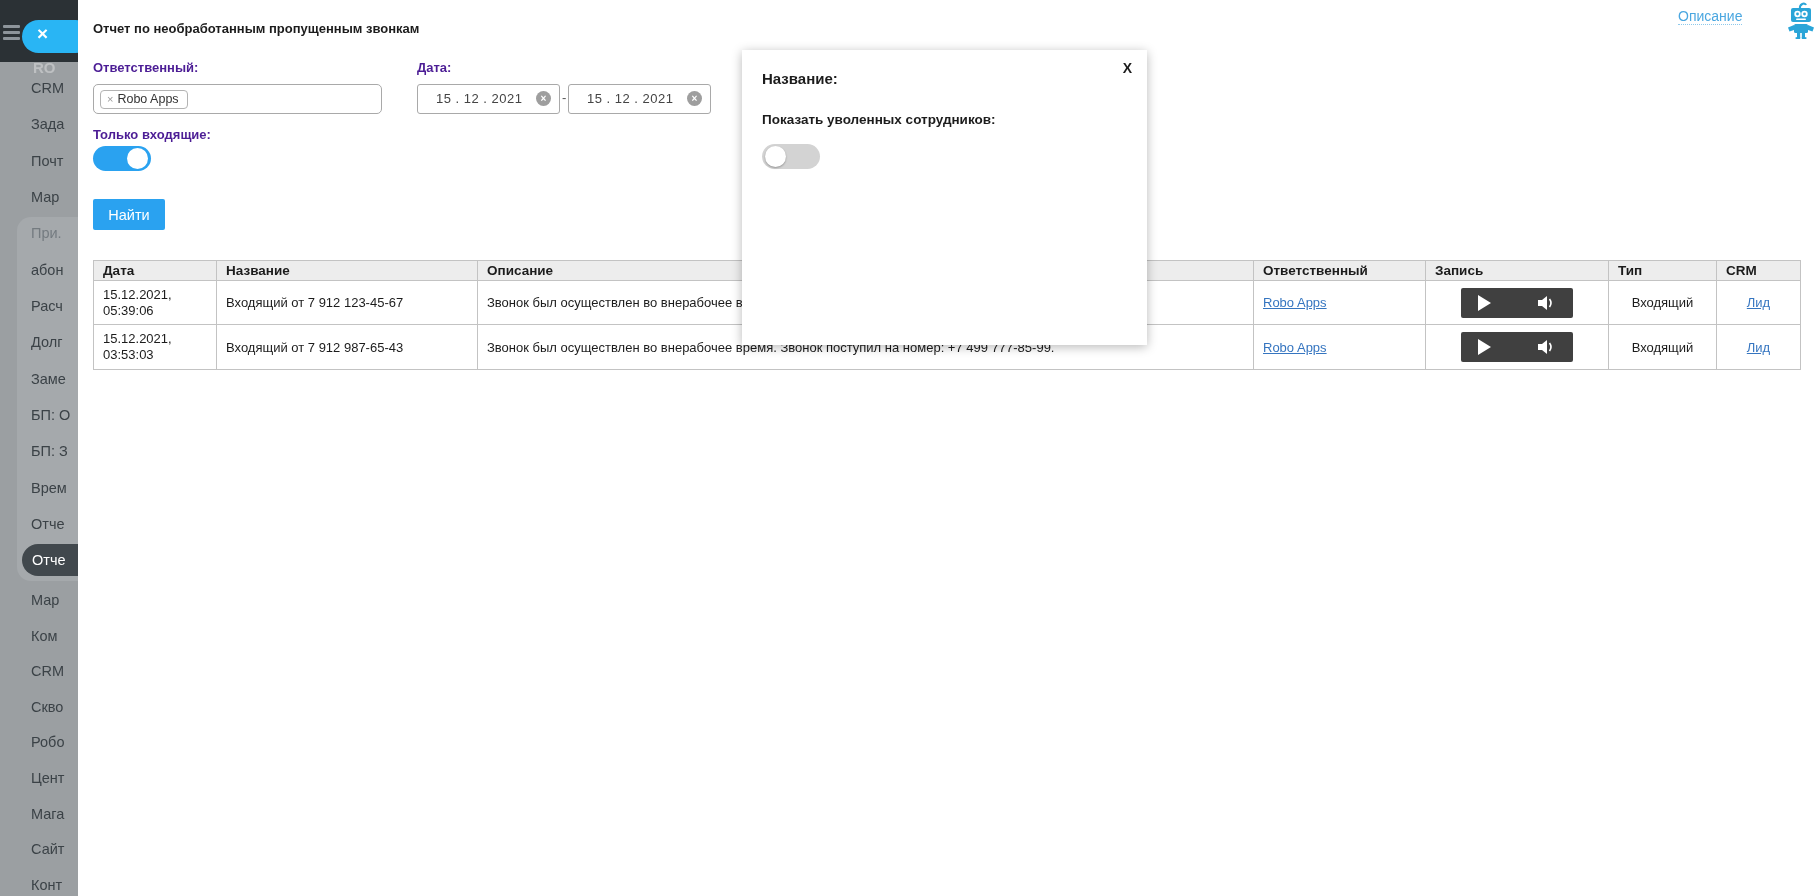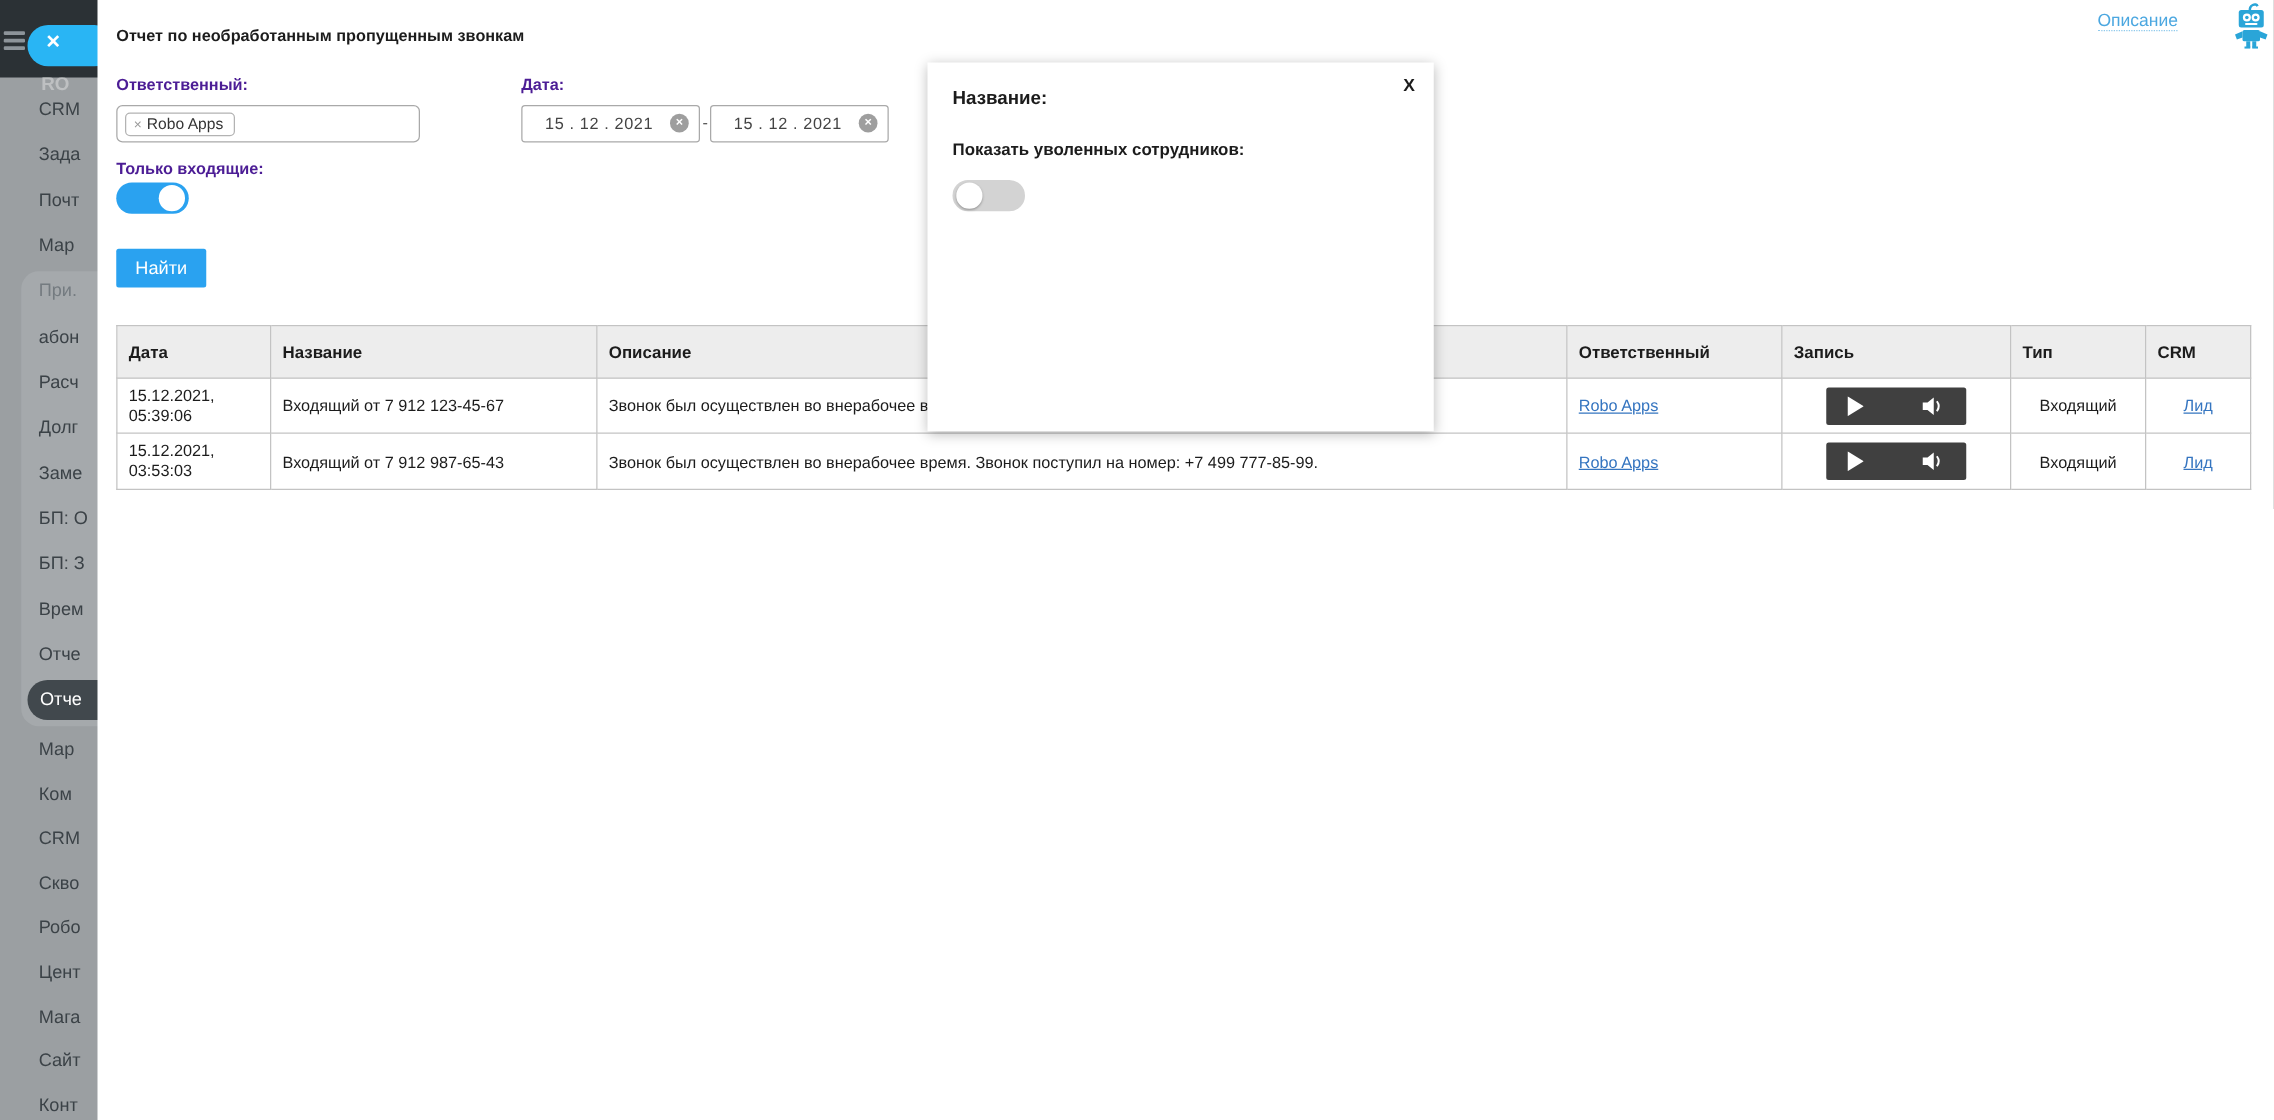--- a/index.html
+++ b/index.html
@@ -25,21 +25,21 @@
   .settings-link { position:absolute; left:1600px; top:8px; font-size:14px; color:#4ba7e0; border-bottom:1px dotted #8ec9ec; cursor:pointer; text-decoration:none; }
   .robot { position:absolute; left:1707px; top:1px; width:32px; height:38px; }
   .robot svg { fill:#2aa5d8; }
   .page-title { position:absolute; left:15px; top:21px; font-size:13px; font-weight:bold; color:#1c1c1c; }
 
   .flabel { position:absolute; font-size:13px; font-weight:bold; color:#4c1d95; }
   .resp-label { left:15px; top:60px; }
   .date-label { left:339px; top:60px; }
   .incoming-label { left:15px; top:127px; }
 
-  .select-box { position:absolute; left:15px; top:84px; width:243px; height:30px; border:1px solid #a9a9a9; border-radius:5px; background:#fff; }
+  .select-box { position:absolute; left:15px; top:84px; width:289px; height:30px; border:1px solid #a9a9a9; border-radius:5px; background:#fff; }
   .tag { position:absolute; left:6px; top:5px; height:19px; line-height:17px; padding:0 8px 0 6px; border:1px solid #b3b3b3; border-radius:4px; font-size:12.5px; color:#333; background:#fff; white-space:nowrap; }
   .tag .rm { color:#999; font-size:11px; margin-right:4px; cursor:pointer; }
 
   .date-input { position:absolute; top:84px; width:143px; height:30px; border:1px solid #a9a9a9; border-radius:3px; background:#fff; font-size:13px; color:#444; line-height:28px; padding-left:18px; letter-spacing:0.5px; }
   .date-from { left:339px; } .date-to { left:490px; }
   .clear-ico { position:absolute; right:9px; top:7px; width:15px; height:15px; border-radius:50%; background:#9e9e9e; color:#fff; font-size:10px; line-height:15px; text-align:center; font-weight:bold; cursor:pointer; }
   .date-dash { position:absolute; left:484px; top:90px; font-size:13px; color:#555; }
 
   .toggle { position:absolute; border-radius:13px; cursor:pointer; }
   .toggle .knob { position:absolute; top:2px; width:21px; height:21px; border-radius:50%; background:#fff; }
@@ -47,21 +47,21 @@
   .toggle.on .knob { right:3px; }
   .toggle.off { background:#d3d3d3; }
   .toggle.off .knob { left:3px; box-shadow:0 1px 2px rgba(0,0,0,0.3); }
   .incoming-toggle { left:15px; top:146px; width:58px; height:25px; }
 
   .search-btn { position:absolute; left:15px; top:199px; width:72px; height:31px; background:#2aa2f0; color:#fff; border:none; border-radius:2px; font-size:14.5px; font-family:inherit; cursor:pointer; }
 
   
   .calls-table { position:absolute; left:15px; top:260px; border-collapse:collapse; table-layout:fixed; width:1707px; font-size:13px; color:#1c1c1c; }
   .calls-table th, .calls-table td { border:1px solid #c3c3c3; vertical-align:middle; padding:0 0 0 9px; text-align:left; }
-  .calls-table th { background:#ededed; height:42px; font-size:13.5px; font-weight:bold; }
+  .calls-table th { background:#ededed; height:20px; font-size:13.5px; font-weight:bold; }
   .calls-table tr.r1 td { height:44px; }
   .calls-table tr.r2 td { height:45px; }
   .calls-table td.center { text-align:center; padding:0; }
   .calls-table a { color:#3575c0; text-decoration:underline; cursor:pointer; }
   .dcell div { line-height:16px; }
   .player { display:inline-flex; align-items:center; justify-content:space-between; width:112px; height:30px; background:#404040; border-radius:2px; padding:0 17px; vertical-align:middle; cursor:pointer; }
 
   
   .modal { position:absolute; left:664px; top:50px; width:405px; height:295px; background:#fff; box-shadow:0 2px 10px rgba(0,0,0,0.28); z-index:10; }
   .modal-close { position:absolute; right:15px; top:10px; font-size:14px; font-weight:bold; color:#1c1c1c; cursor:pointer; }

